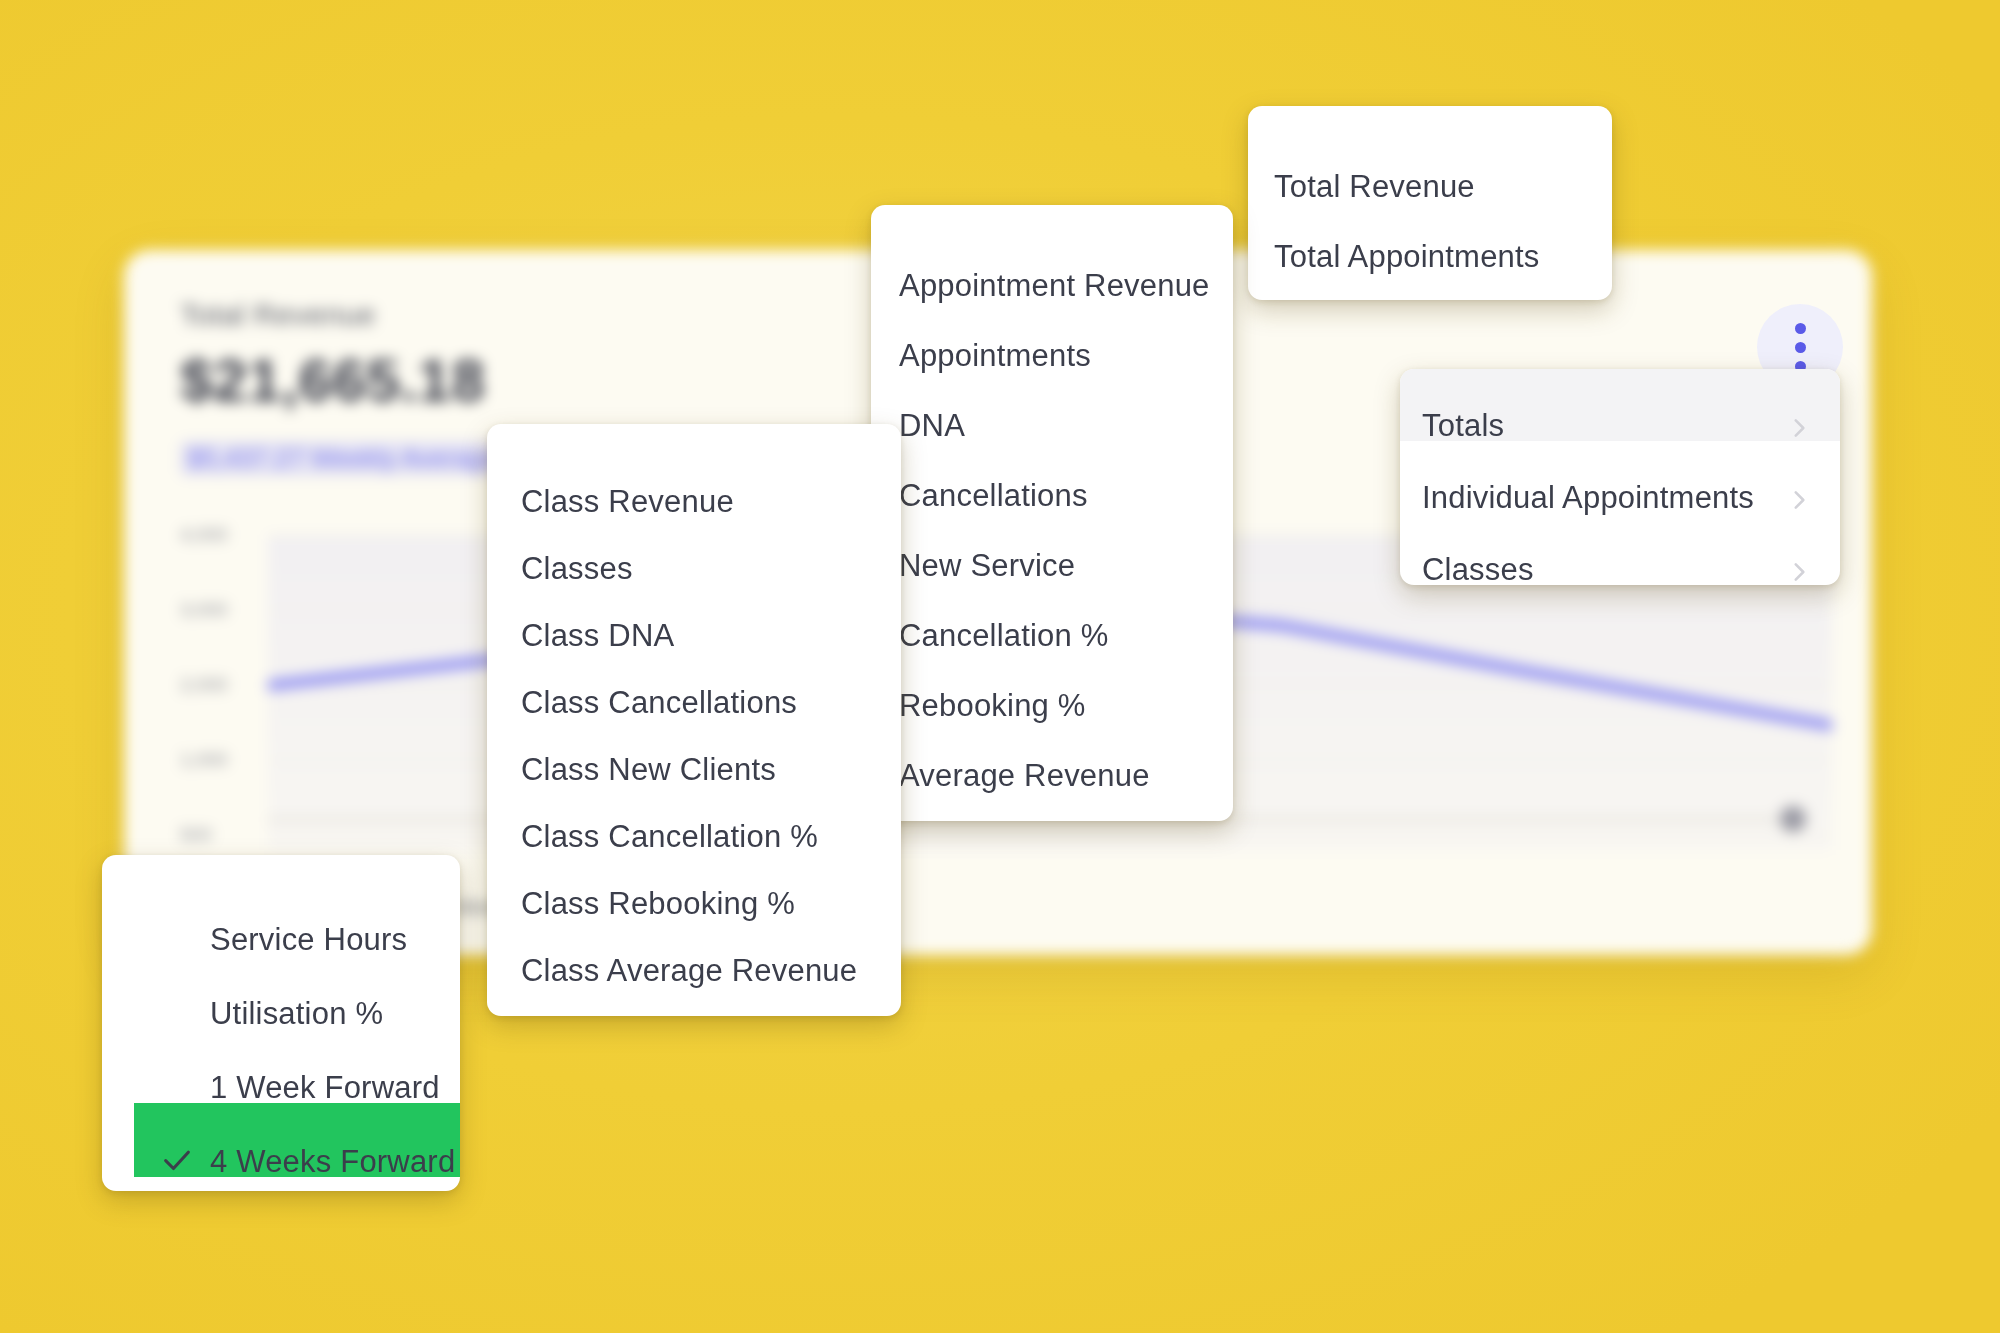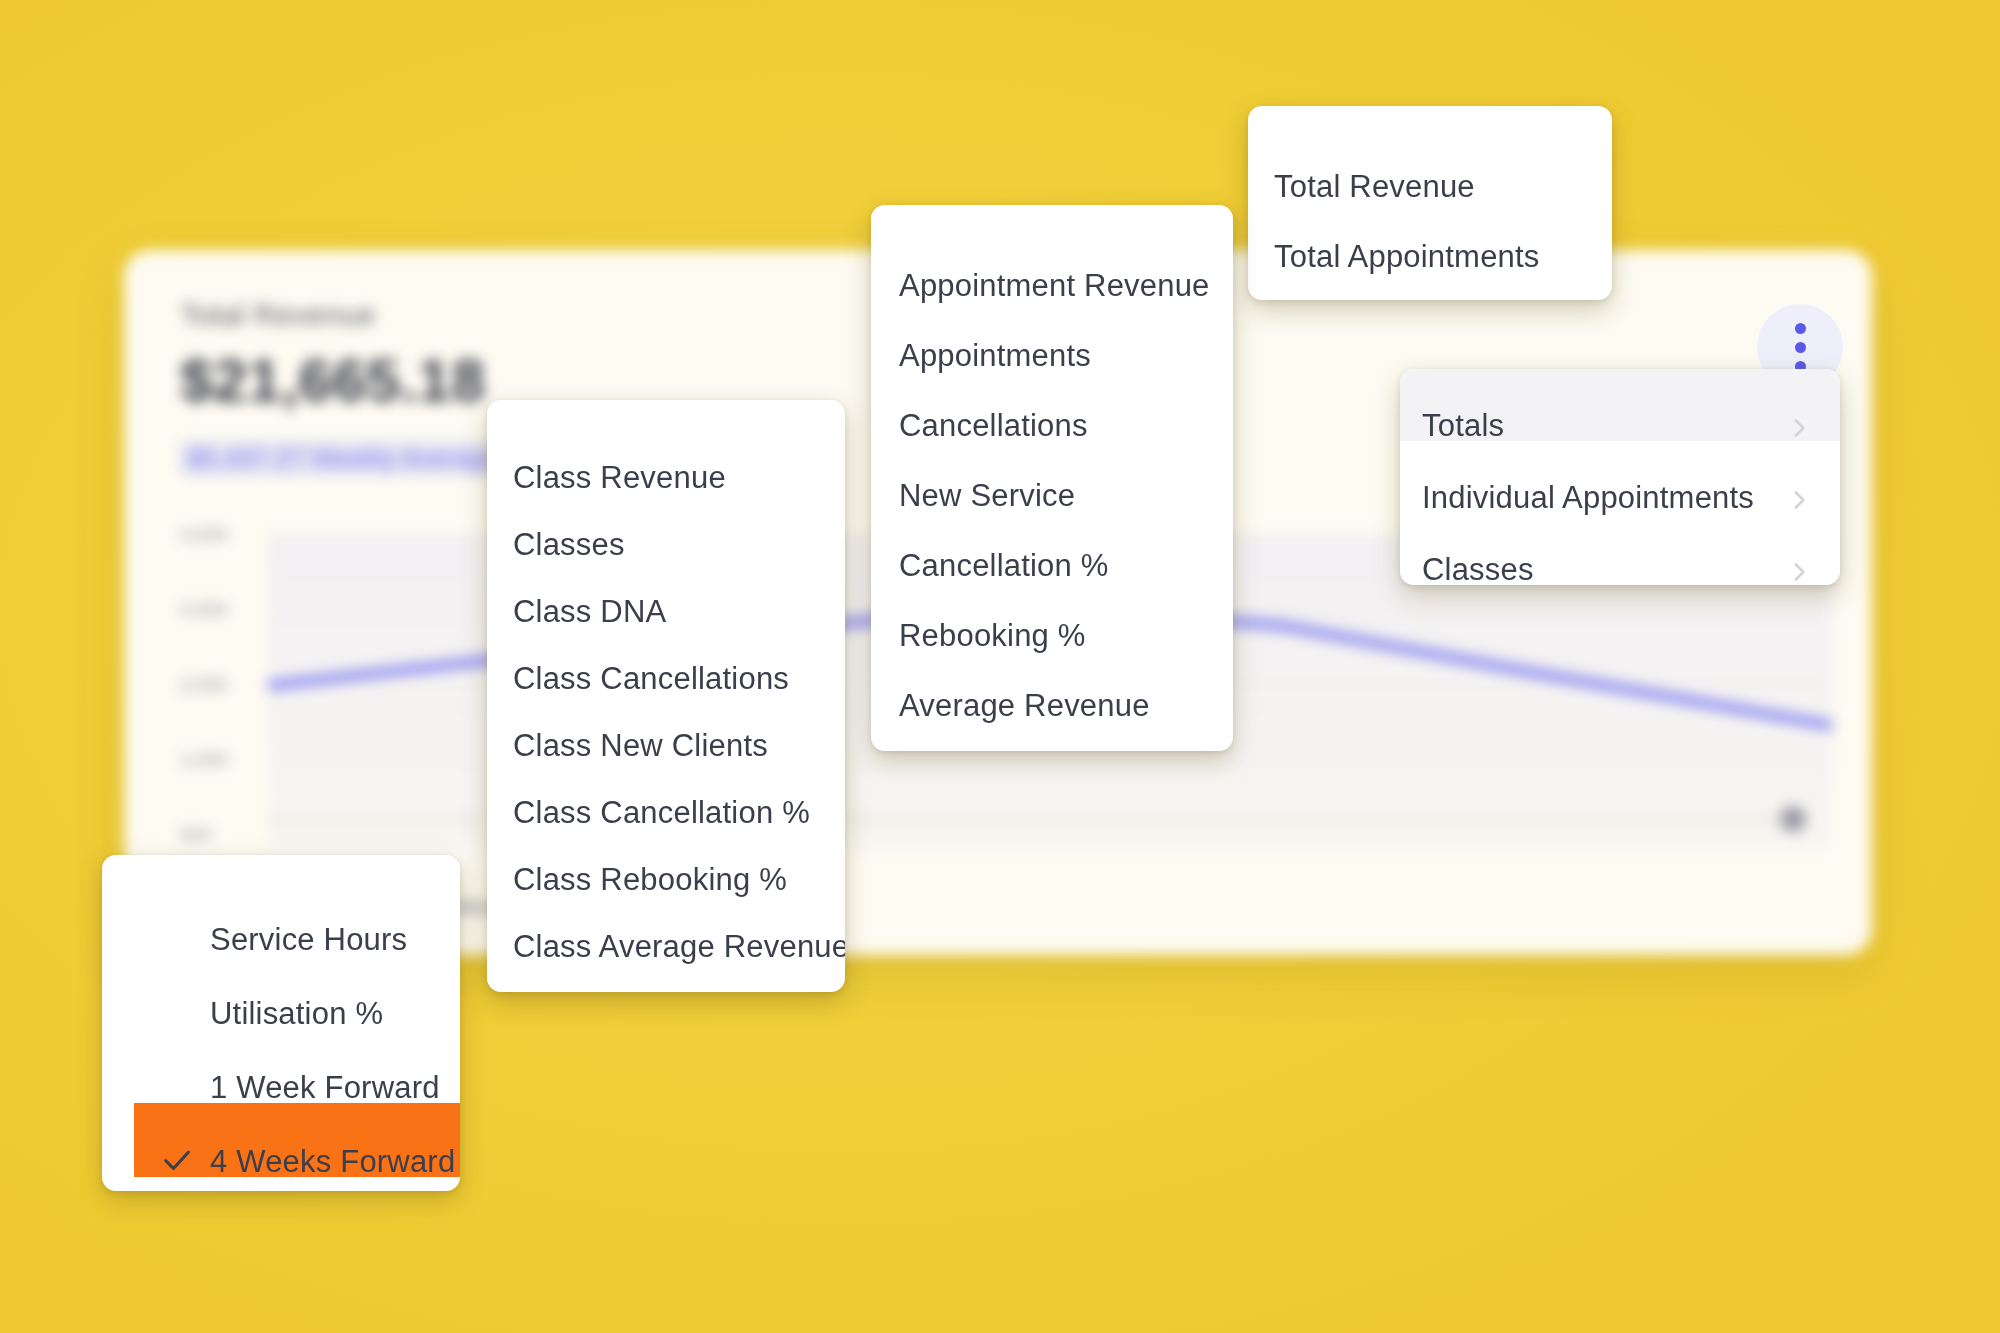--- a/index.html
+++ b/index.html
@@ -248,42 +248,42 @@
     padding: 26px 0 30px;
   }
   #panel-appointments .menu-item {
     height: 70px;
     padding: 0 28px;
   }
 
   
   #panel-classes {
     left: 487px;
-    top: 400px;
-    width: 358px;
-    padding: 26px 0 30px;
+    top: 424px;
+    width: 414px;
+    padding: 26px 8px 30px;
   }
   #panel-classes .menu-item {
     height: 67px;
     padding: 0 26px;
   }
 
   
   #panel-workload {
     left: 102px;
     top: 855px;
     width: 358px;
     padding: 26px 0 14px;
   }
   #panel-workload .menu-item {
     height: 74px;
     padding: 0 26px;
     margin-left: 32px;
   }
-  #panel-workload .menu-item.selected { background: #f97316; }
+  #panel-workload .menu-item.selected { background: #22c55e; }
 </style>
 </head>
 <body>
 
 <div id="backdrop"></div>
 
 <div id="dashboard-card">
   <div id="card-inner">
     <div class="card-title">Total Revenue</div>
     <div class="card-value">$21,665.18</div>
@@ -364,20 +364,23 @@
 </div>
 
 <div class="menu-panel" id="panel-appointments">
   <div class="menu-item">
     <span class="label">Appointment Revenue</span>
   </div>
   <div class="menu-item">
     <span class="label">Appointments</span>
   </div>
   <div class="menu-item">
+    <span class="label">DNA</span>
+  </div>
+  <div class="menu-item">
     <span class="label">Cancellations</span>
   </div>
   <div class="menu-item">
     <span class="label">New Service</span>
   </div>
   <div class="menu-item">
     <span class="label">Cancellation %</span>
   </div>
   <div class="menu-item">
     <span class="label">Rebooking %</span>

